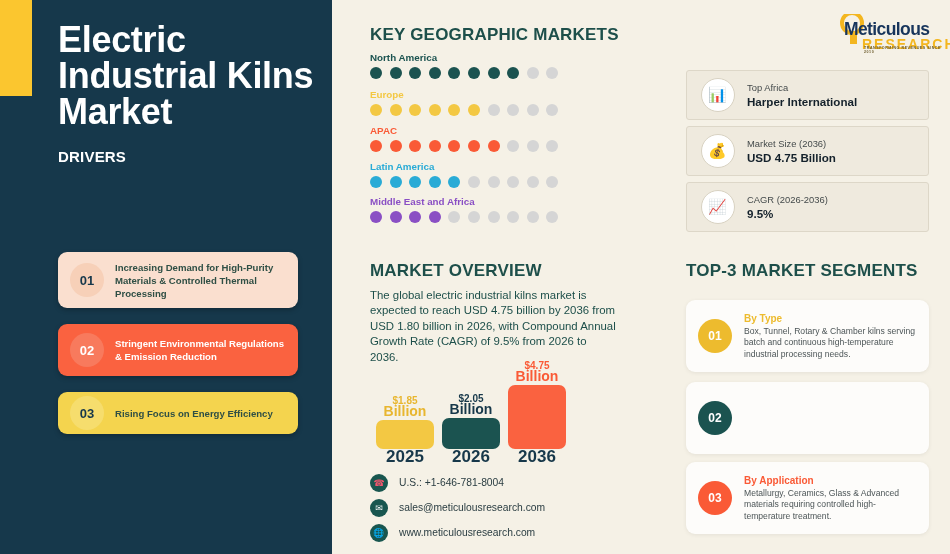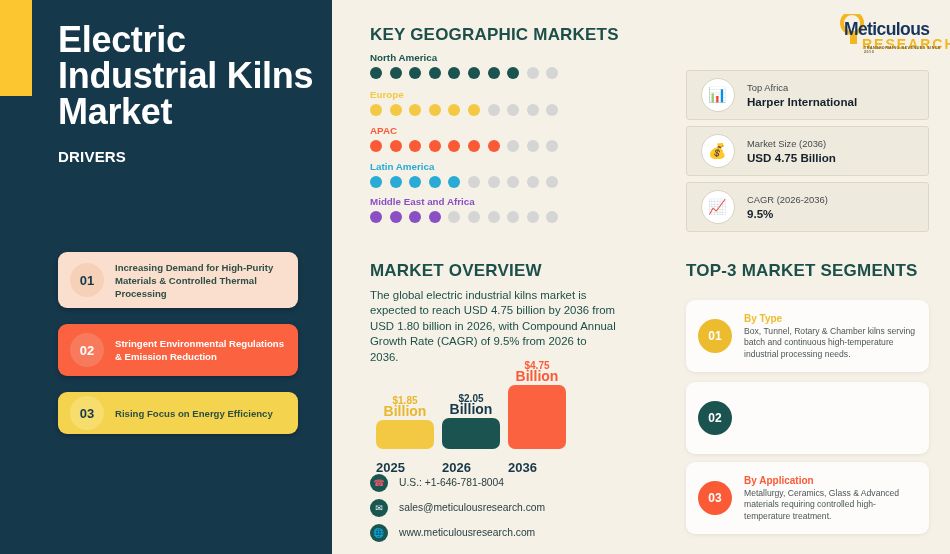--- a/index.html
+++ b/index.html
@@ -78,22 +78,22 @@
 
   .chart { position:absolute; left:370px; top:365px; width:220px; height:110px; }
   .bar-col { position:absolute; bottom:26px; width:58px; }
   .bar-val {
     position:absolute; width:100%; text-align:center;
     font-size:10px; font-weight:bold; line-height:11px;
   }
   .bar-val .unit { font-size:14px; font-weight:bold; display:block; }
   .bar-rect { position:absolute; bottom:0; width:58px; border-radius:7px; }
   .bar-year {
-    position:absolute; bottom:0; width:58px; text-align:left;
-    font-size:13px; font-weight:bold; color:#17384a;
+    position:absolute; bottom:8px; width:58px; text-align:center;
+    font-size:17px; font-weight:bold; color:#17384a;
   }
 
   .contact-list { position:absolute; left:370px; top:472px; }
   .contact-row { display:flex; align-items:center; height:21px; margin-bottom:4px; }
   .c-icon {
     width:18px; height:18px; border-radius:50%; background:#18564f;
     display:flex; align-items:center; justify-content:center;
     flex:0 0 18px; font-size:9px; color:#ffffff;
   }
   .c-icon.phone { color:#f0566e; }

